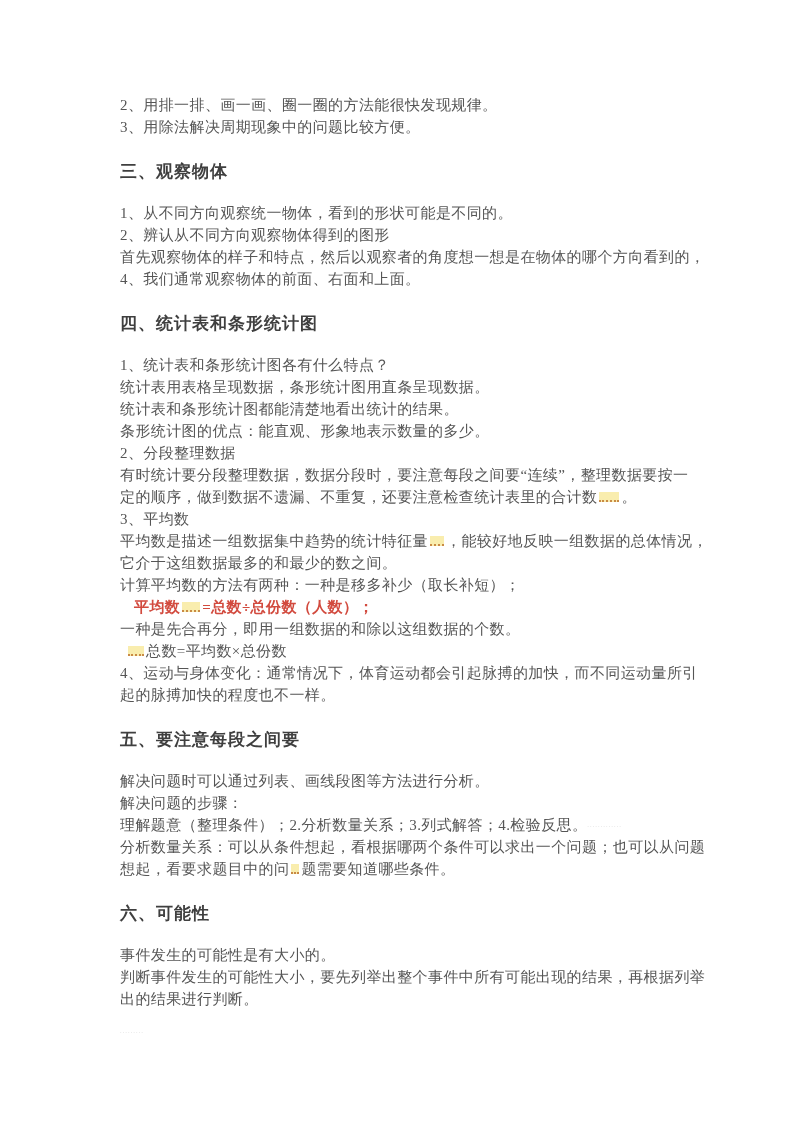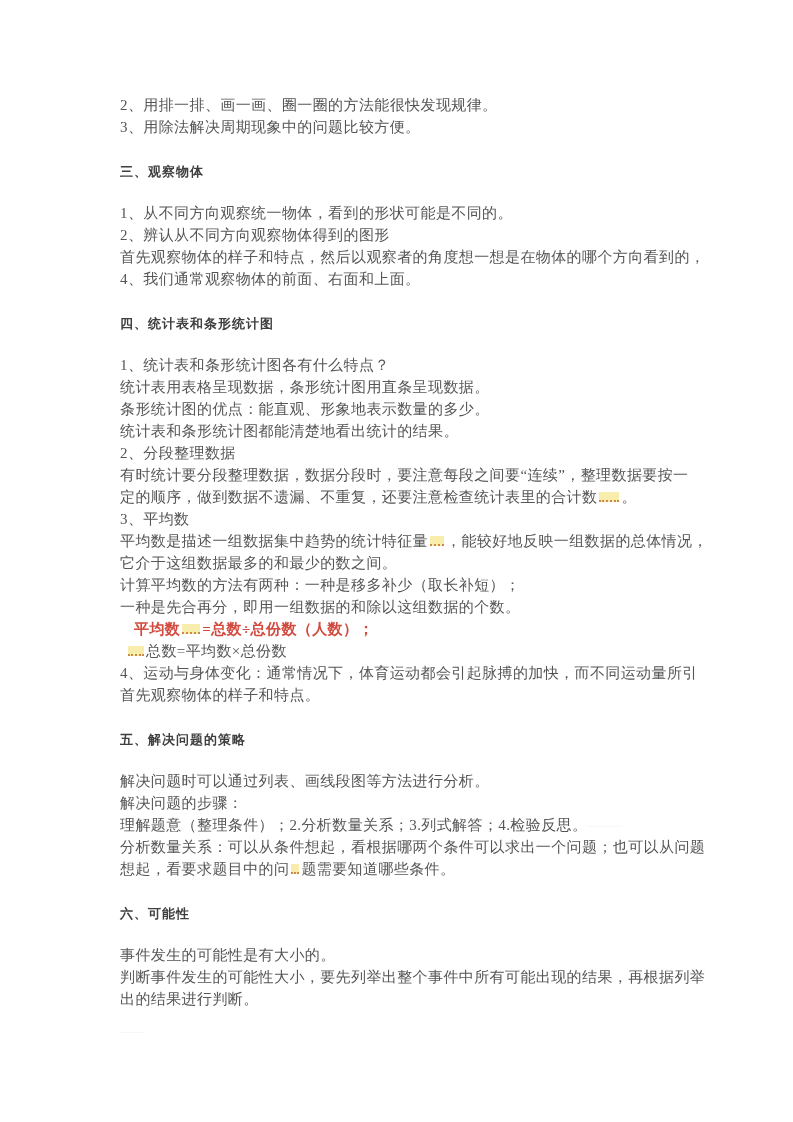--- a/index.html
+++ b/index.html
@@ -21,21 +21,21 @@
   }
   .para { margin: 0; }
   .line {
     line-height: 22px;
     height: 22px;
     white-space: nowrap;
   }
   .heading {
     font-family: "Liberation Sans", "DejaVu Sans", sans-serif;
     font-weight: bold;
-    font-size: 13px;
+    font-size: 17px;
     letter-spacing: 1px;
     color: var(--heading-color, #3f3f3f);
     line-height: 24px;
     margin: 22px 0 18px 0;
   }
   .t { color: var(--body-color, #555555); margin-top: 9px; }
   .red { color: var(--red-color, #d24a3e); font-weight: bold; }
   .mark {
     display: inline-block;
     height: 8px;
@@ -65,36 +65,36 @@
       <div class="para">
         <div class="line"><span class="t">1、从不同方向观察统一物体，看到的形状可能是不同的。</span></div>
         <div class="line"><span class="t">2、辨认从不同方向观察物体得到的图形</span></div>
         <div class="line"><span class="t">首先观察物体的样子和特点，然后以观察者的角度想一想是在物体的哪个方向看到的，</span></div>
         <div class="line"><span class="t">4、我们通常观察物体的前面、右面和上面。</span></div>
       </div>
       <div class="heading">四、统计表和条形统计图</div>
       <div class="para">
         <div class="line"><span class="t">1、统计表和条形统计图各有什么特点？</span></div>
         <div class="line"><span class="t">统计表用表格呈现数据，条形统计图用直条呈现数据。</span></div>
+        <div class="line"><span class="t">统计表和条形统计图都能清楚地看出统计的结果。</span></div>
         <div class="line"><span class="t">条形统计图的优点：能直观、形象地表示数量的多少。</span></div>
-        <div class="line"><span class="t">统计表和条形统计图都能清楚地看出统计的结果。</span></div>
         <div class="line"><span class="t">2、分段整理数据</span></div>
         <div class="line"><span class="t">有时统计要分段整理数据，数据分段时，要注意每段之间要“连续”，整理数据要按一</span></div>
         <div class="line"><span class="t">定的顺序，做到数据不遗漏、不重复，还要注意检查统计表里的合计数</span><span class="mark" style="width: 20px;"></span><span class="t">。</span></div>
         <div class="line"><span class="t">3、平均数</span></div>
         <div class="line"><span class="t">平均数是描述一组数据集中趋势的统计特征量</span><span class="mark" style="width: 14px;"></span><span class="t">，能较好地反映一组数据的总体情况，</span></div>
         <div class="line"><span class="t">它介于这组数据最多的和最少的数之间。</span></div>
         <div class="line"><span class="t">计算平均数的方法有两种：一种是移多补少（取长补短）；</span></div>
+        <div class="line" style="padding-left: 14px;"><span class="red">平均数</span><span class="mark" style="width: 18px;"></span><span class="red">=总数÷总份数（人数）；</span></div>
         <div class="line"><span class="t">一种是先合再分，即用一组数据的和除以这组数据的个数。</span></div>
-        <div class="line" style="padding-left: 14px;"><span class="red">平均数</span><span class="mark" style="width: 18px;"></span><span class="red">=总数÷总份数（人数）；</span></div>
         <div class="line" style="padding-left: 6px;"><span class="mark" style="width: 16px;"></span><span class="t">总数=平均数×总份数</span></div>
         <div class="line"><span class="t">4、运动与身体变化：通常情况下，体育运动都会引起脉搏的加快，而不同运动量所引</span></div>
-        <div class="line"><span class="t">首先观察物体的样子和特点。</span></div>
+        <div class="line"><span class="t">起的脉搏加快的程度也不一样。</span></div>
       </div>
-      <div class="heading">五、解决问题的策略</div>
+      <div class="heading">五、要注意每段之间要</div>
       <div class="para">
         <div class="line"><span class="t">解决问题时可以通过列表、画线段图等方法进行分析。</span></div>
         <div class="line"><span class="t">解决问题的步骤：</span></div>
         <div class="line"><span class="t">理解题意（整理条件）；2.分析数量关系；3.列式解答；4.检验反思。</span><span class="micro">·············</span></div>
         <div class="line"><span class="t">分析数量关系：可以从条件想起，看根据哪两个条件可以求出一个问题；也可以从问题</span></div>
         <div class="line"><span class="t">想起，看要求题目中的问</span><span class="mark" style="width: 8px;"></span><span class="t">题需要知道哪些条件。</span></div>
       </div>
       <div class="heading">六、可能性</div>
       <div class="para">
         <div class="line"><span class="t">事件发生的可能性是有大小的。</span></div>

